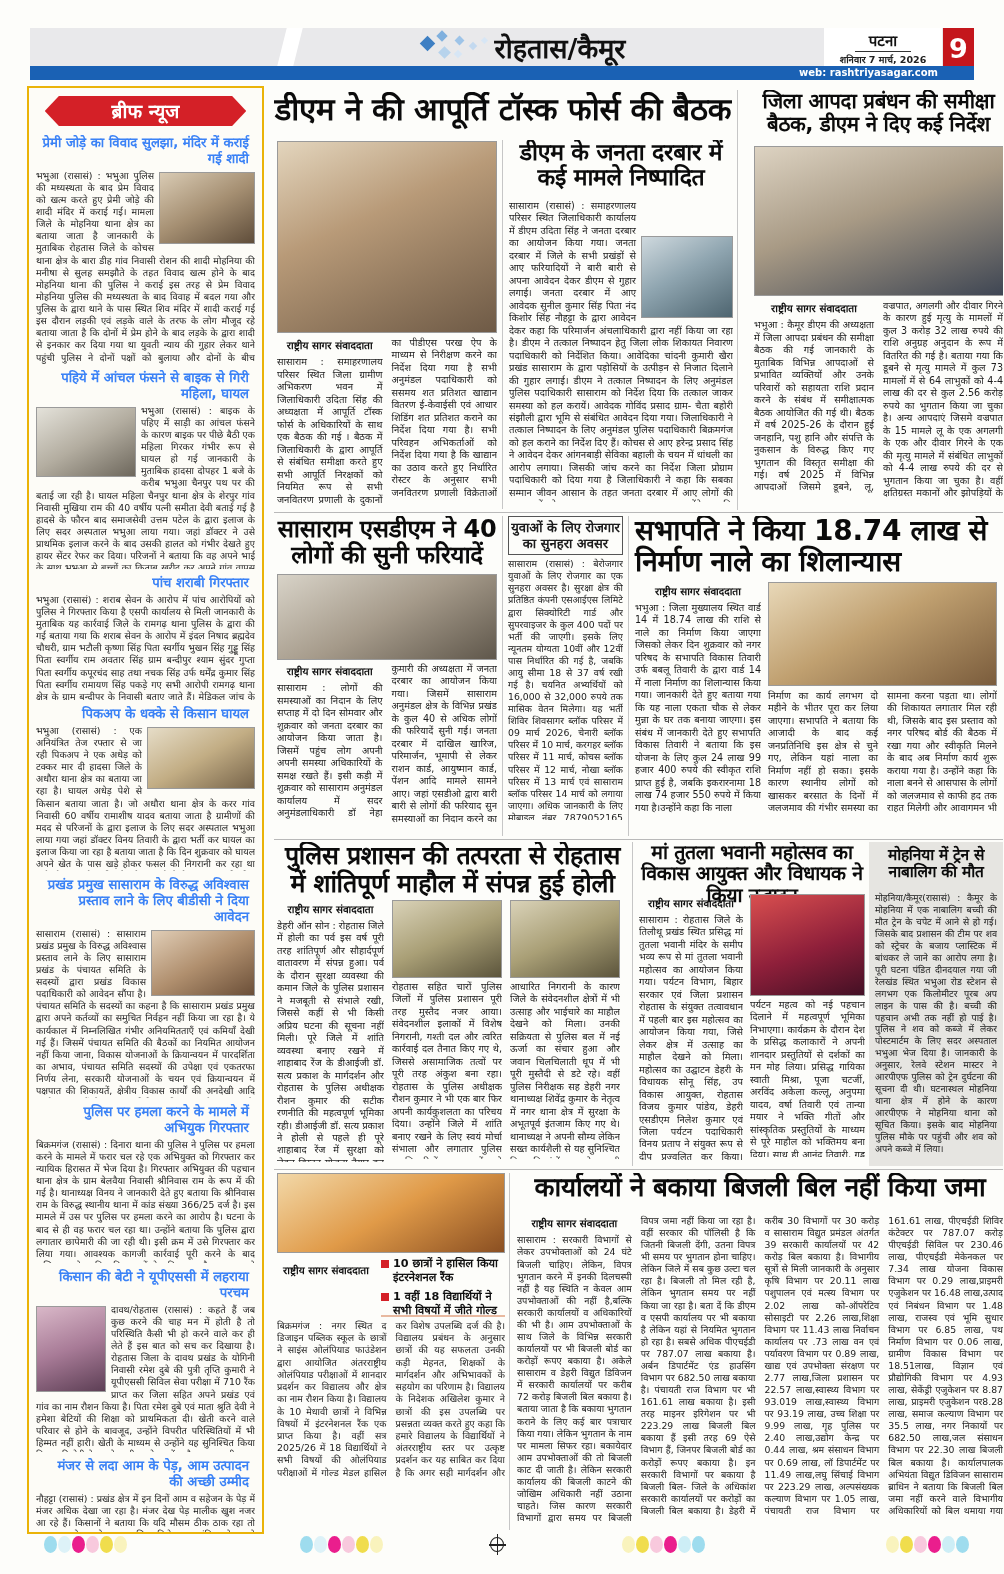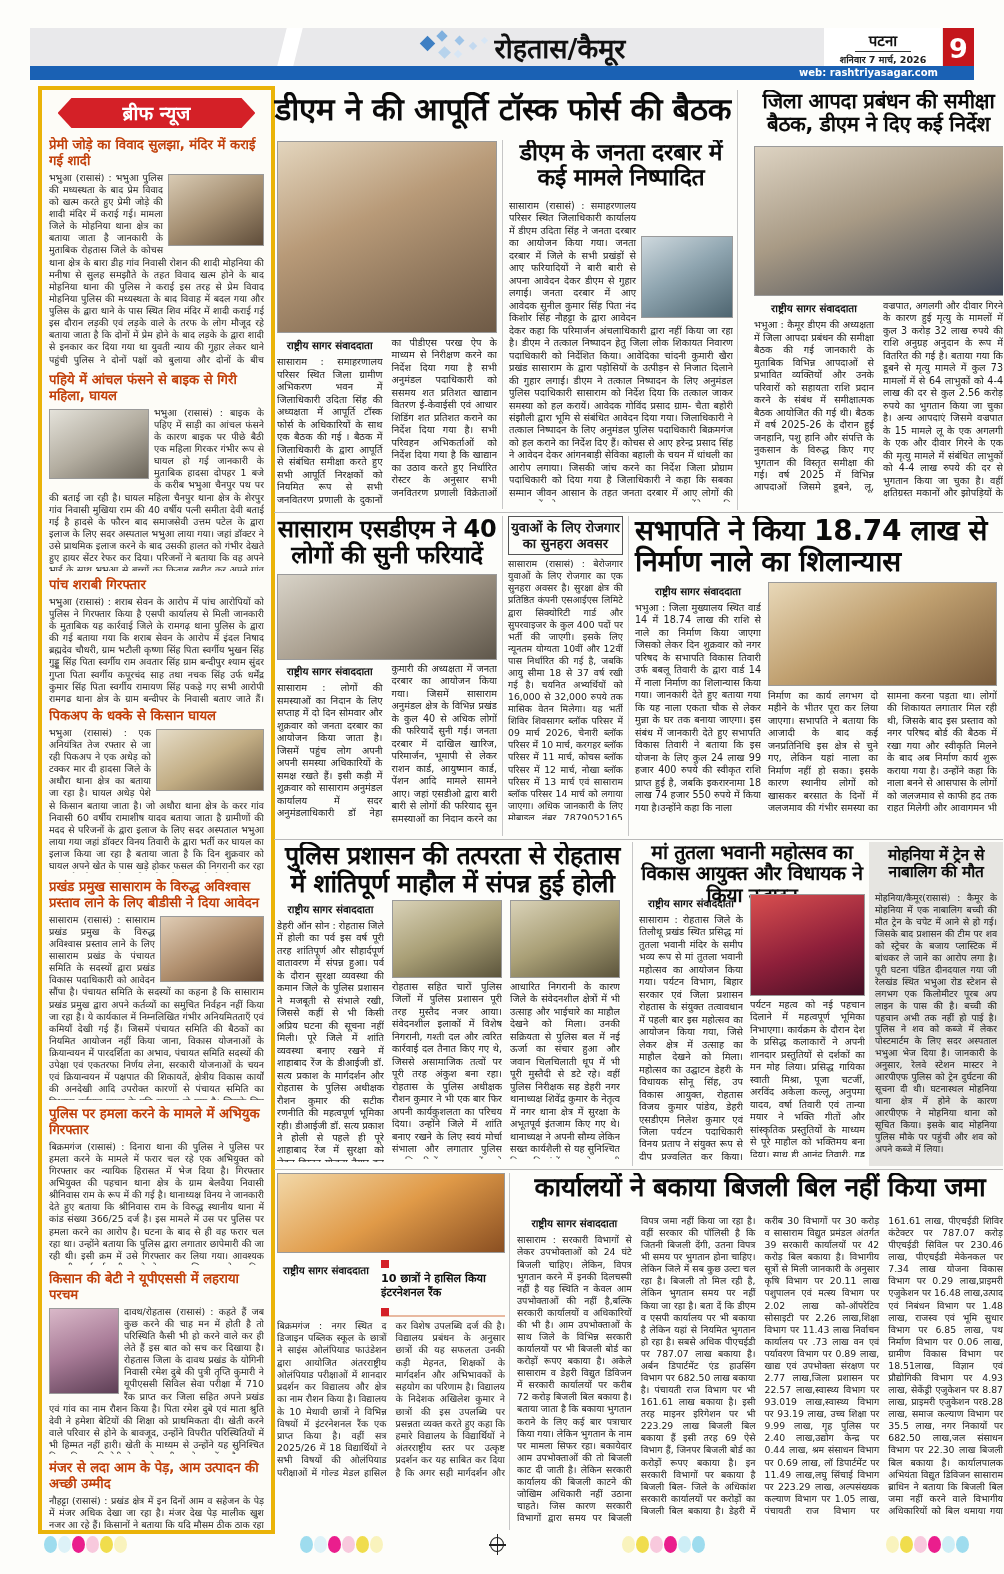--- a/index.html
+++ b/index.html
@@ -17,27 +17,27 @@
   .dm { position:absolute; transform:rotate(45deg); }
   .mast-city-box { position:absolute; right:32px; top:0; width:118px; height:38px; background:#fff; text-align:center; padding-top:2px; }
   .mast-city { font-size:15px; font-weight:800; color:#111; border-bottom:1.5px solid #333; display:inline-block; padding:0 14px 1px; }
   .mast-date { font-size:9.5px; font-weight:700; color:#222; margin-top:1px; }
   .mast-page { position:absolute; right:0; top:0; width:31px; height:40px; background:#c4161c; color:#fff;
                display:flex; align-items:center; justify-content:center; font-size:27px; font-weight:800; }
   .mast-strip { position:absolute; left:30px; top:66px; width:944px; height:14px; background:#1a61b4; color:#fff;
                 font-size:10px; font-weight:700; text-align:right; padding:1px 36px 0 0; }
 
   
-  .brief-box { position:absolute; left:38px; top:86px; width:237px; height:1448px; border:4px solid #eab308;
+  .brief-box { position:absolute; left:27px; top:86px; width:237px; height:1448px; border:2px solid #eab308;
                background:#fdfcf7; padding:6px 7px; overflow:hidden; }
   .brief-banner { width:92%; margin:2px auto 6px; height:30px; background:#d42027; color:#fff; font-size:19px; font-weight:800;
                   display:flex; align-items:center; justify-content:center;
                   clip-path:polygon(0 50%, 7% 0, 93% 0, 100% 50%, 93% 100%, 7% 100%); }
   .b-art { overflow:hidden; margin-bottom:3px; }
-  .b-h { font-size:13.2px; font-weight:800; text-align:left; line-height:1.2; color:#c2410c; margin:3px 0 3px; }
+  .b-h { font-size:13.2px; font-weight:800; text-align:right; line-height:1.2; color:#3b82f6; margin:3px 6px 3px; }
   .b-b { font-size:9.4px; line-height:1.29; text-align:justify; color:#1d1d1d; }
   .bphoto { border:1px solid #9a9a9a; }
   .fl-r { float:right; margin:2px 0 2px 5px; }
   .fl-l { float:left; margin:2px 5px 2px 0; }
 
   
   .abs { position:absolute; overflow:hidden; }
   .hl { font-weight:800; text-align:center; color:#0b0b0b; line-height:1.1; letter-spacing:-0.3px; }
   .byline { font-weight:700; font-size:10.3px; text-align:center; color:#111; margin:2px 0 4px; }
   .body-t { font-size:9.6px; line-height:1.3; text-align:justify; color:#1c1c1c; }
@@ -63,21 +63,21 @@
   .ph-portrait { background:linear-gradient(160deg,#d9b8c8 0%,#a87b97 50%,#5d3f55 100%); }
 
   
   .job-hl { border:1px solid #555; padding:3px 2px; font-size:13px; font-weight:800; text-align:center; line-height:1.2; }
 
   
   .gray-box { background:#e6e5e1; padding:5px 6px; }
 
   
   .bul-wrap { border-bottom:2px solid #e8b9a0; padding-bottom:4px; }
-  .bullet-row { display:flex; gap:4px; font-size:11.2px; font-weight:800; line-height:1.25; margin-bottom:5px; color:#101010;flex-direction:column; }
+  .bullet-row { display:flex; gap:4px; font-size:11.2px; font-weight:800; line-height:1.25; margin-bottom:5px; color:#101010; }
   .bsq { flex:0 0 8px; width:8px; height:8px; background:#d42027; margin-top:3px; }
 
   
   .dots { position:absolute; top:1536px; display:flex; gap:1px; }
   .dot { width:13px; height:17px; border-radius:50%; }
   .crosshair { position:absolute; left:489px; top:1534px; width:17px; height:21px; }
   .crosshair .circ { position:absolute; left:1px; top:3px; width:14px; height:15px; border:1.6px solid #222; border-radius:50%; }
   .crosshair .vln { position:absolute; left:7.5px; top:0; width:1.6px; height:21px; background:#222; }
   .crosshair .hln { position:absolute; left:0; top:10px; width:17px; height:1.6px; background:#222; }
 </style>

